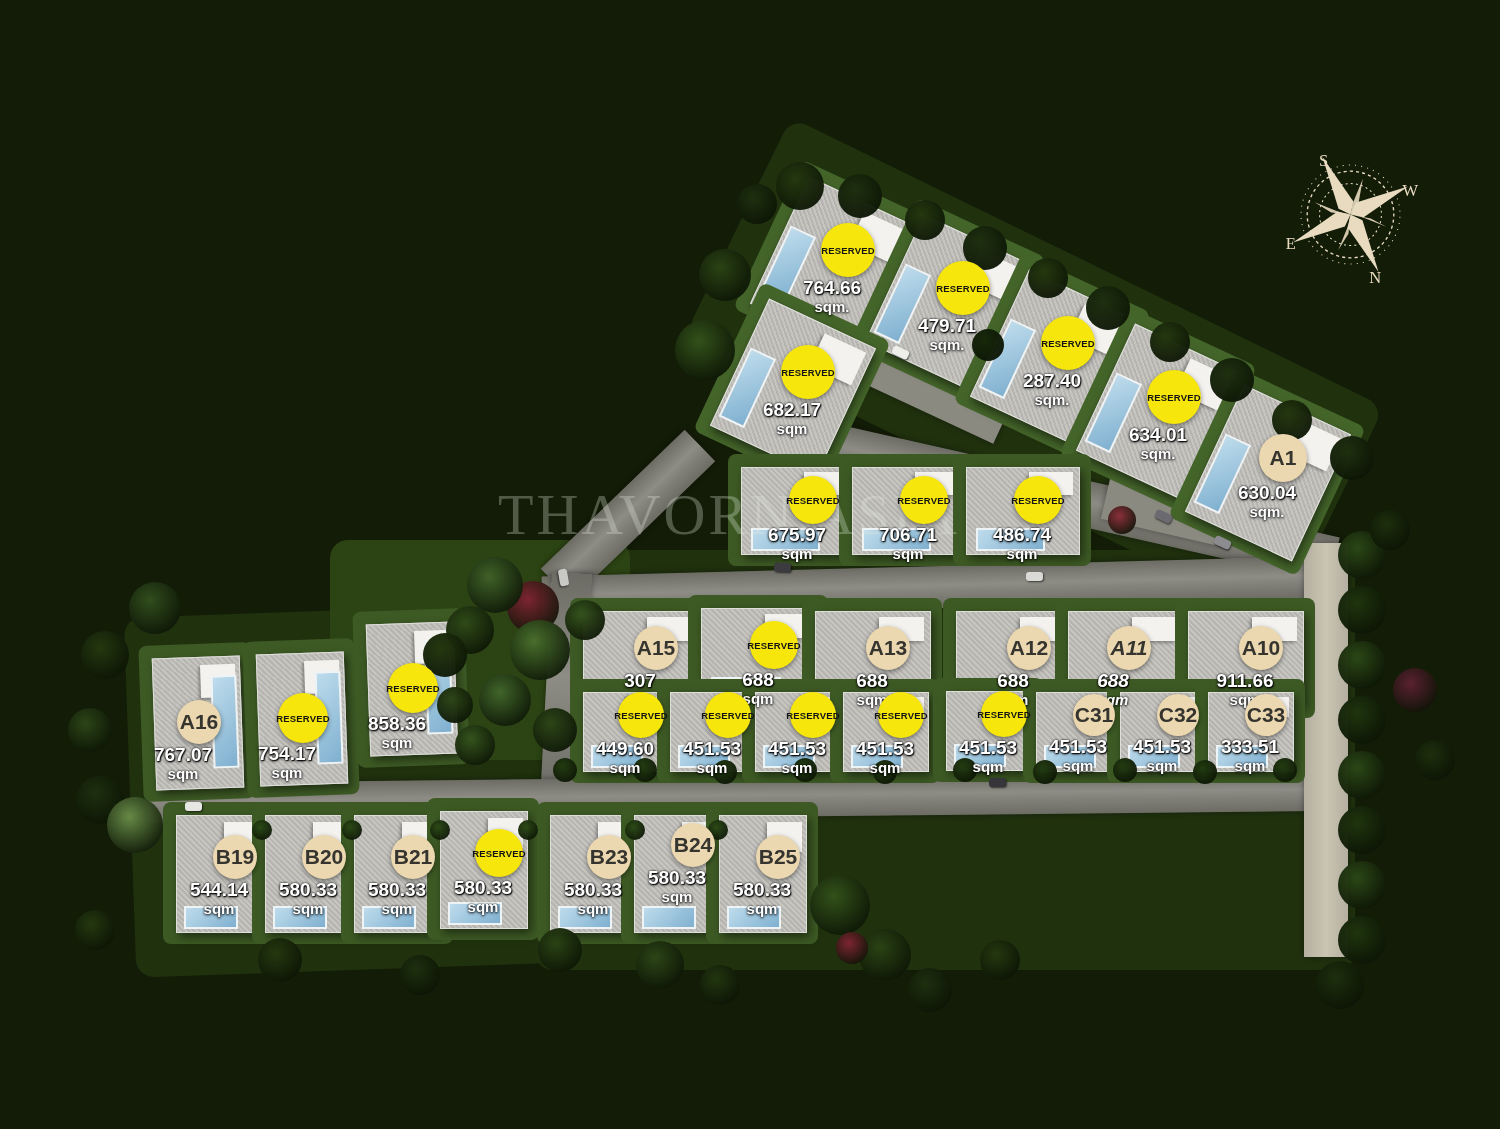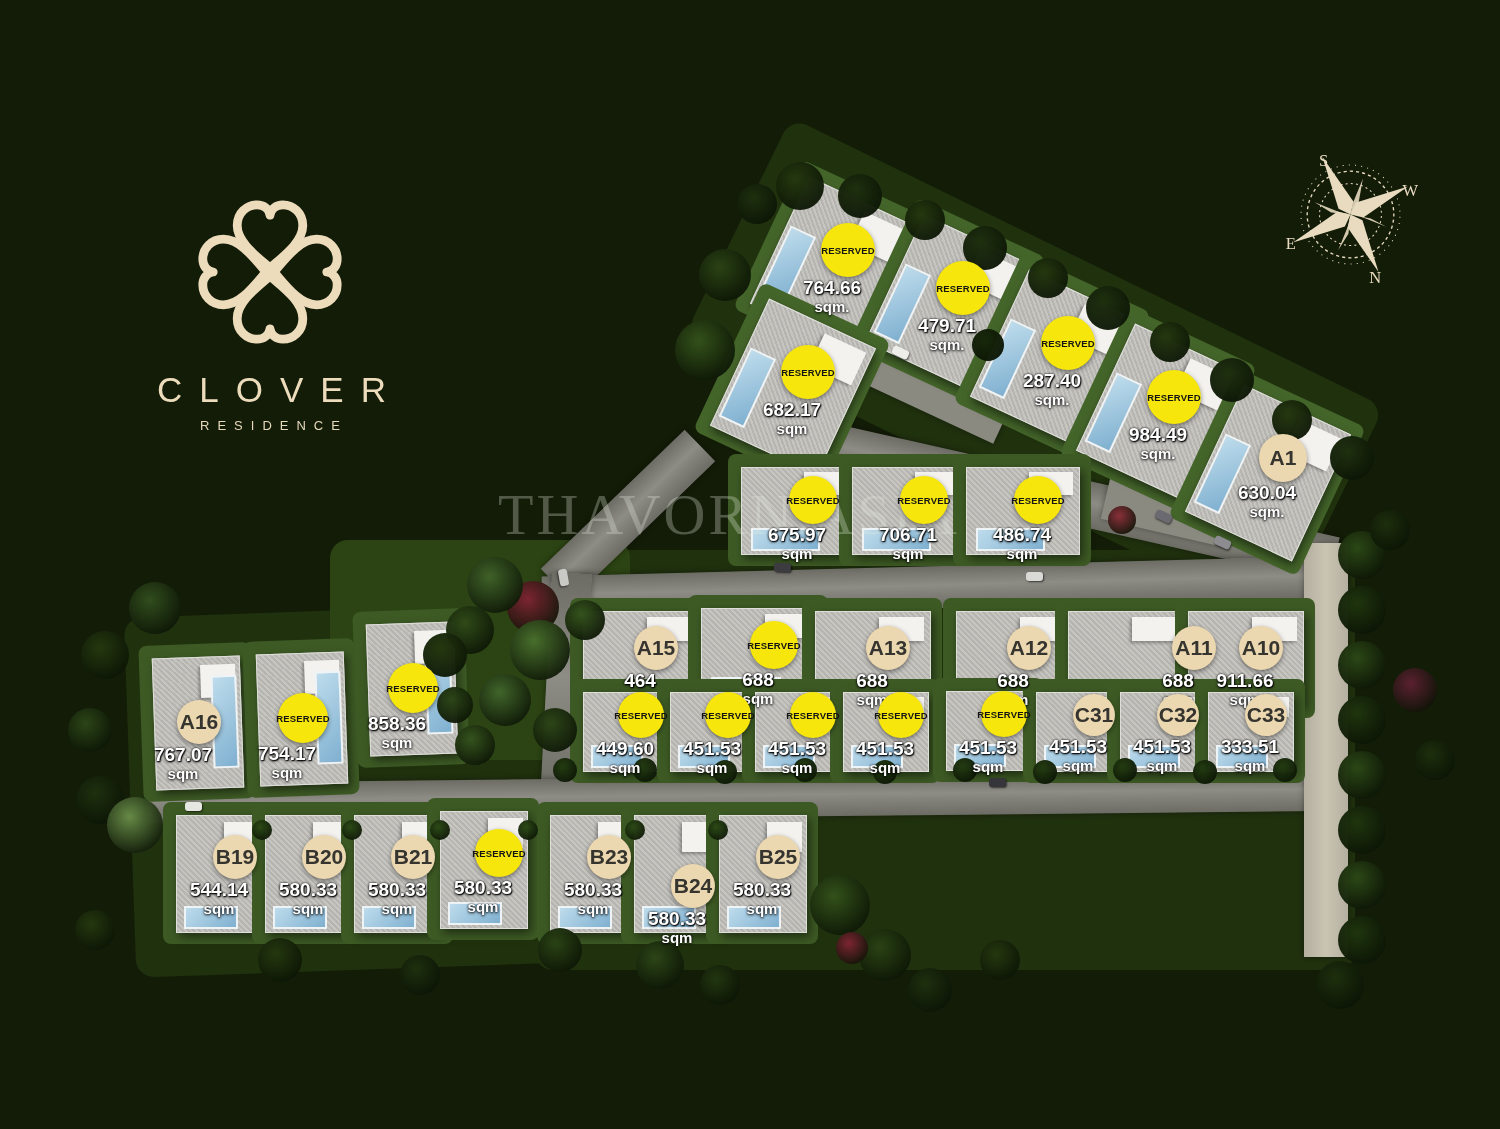--- a/index.html
+++ b/index.html
@@ -302,21 +302,21 @@
         <div class="area-num">682.17</div>
         <div class="area-unit">sqm</div>
       </div>
       <div class="marker" style="left: 1052px; top: 316px;">
         <div class="circle res" style="width: 54px; height: 54px;">RESERVED</div>
         <div class="area-num">287.40</div>
         <div class="area-unit">sqm.</div>
       </div>
       <div class="marker" style="left: 1158px; top: 370px;">
         <div class="circle res" style="width: 54px; height: 54px;">RESERVED</div>
-        <div class="area-num">984.49</div>
+        <div class="area-num">634.01</div>
         <div class="area-unit">sqm.</div>
       </div>
       <div class="marker" style="left: 1267px; top: 434px;">
         <div class="circle uid" style="width: 48px; height: 48px;">A1</div>
         <div class="area-num">630.04</div>
         <div class="area-unit">sqm.</div>
       </div>
       <div class="marker" style="left: 797px; top: 476px;">
         <div class="circle res" style="width: 48px; height: 48px;">RESERVED</div>
         <div class="area-num">675.97</div>
@@ -327,39 +327,39 @@
         <div class="area-num">706.71</div>
         <div class="area-unit">sqm</div>
       </div>
       <div class="marker" style="left: 1022px; top: 476px;">
         <div class="circle res" style="width: 48px; height: 48px;">RESERVED</div>
         <div class="area-num">486.74</div>
         <div class="area-unit">sqm</div>
       </div>
       <div class="marker" style="left: 640px; top: 626px;">
         <div class="circle uid" style="width: 44px; height: 44px;">A15</div>
-        <div class="area-num">464</div>
+        <div class="area-num">307</div>
         <div class="area-unit">sqm</div>
       </div>
       <div class="marker" style="left: 758px; top: 621px;">
         <div class="circle res" style="width: 48px; height: 48px;">RESERVED</div>
         <div class="area-num">688</div>
         <div class="area-unit">sqm</div>
       </div>
       <div class="marker" style="left: 872px; top: 626px;">
         <div class="circle uid" style="width: 44px; height: 44px;">A13</div>
         <div class="area-num">688</div>
         <div class="area-unit">sqm</div>
       </div>
       <div class="marker" style="left: 1013px; top: 626px;">
         <div class="circle uid" style="width: 44px; height: 44px;">A12</div>
         <div class="area-num">688</div>
         <div class="area-unit">sqm</div>
       </div>
-      <div class="marker" style="left: 1178px; top: 626px;">
+      <div class="marker" style="left: 1113px; top: 626px; font-style: italic;">
         <div class="circle uid" style="width: 44px; height: 44px;">A11</div>
         <div class="area-num">688</div>
         <div class="area-unit">sqm</div>
       </div>
       <div class="marker" style="left: 1245px; top: 626px;">
         <div class="circle uid" style="width: 44px; height: 44px;">A10</div>
         <div class="area-num">911.66</div>
         <div class="area-unit">sqm</div>
       </div>
       <div class="marker" style="left: 625px; top: 692px;">
@@ -435,44 +435,32 @@
       <div class="marker" style="left: 483px; top: 829px;">
         <div class="circle res" style="width: 48px; height: 48px;">RESERVED</div>
         <div class="area-num">580.33</div>
         <div class="area-unit">sqm</div>
       </div>
       <div class="marker" style="left: 593px; top: 835px;">
         <div class="circle uid" style="width: 44px; height: 44px;">B23</div>
         <div class="area-num">580.33</div>
         <div class="area-unit">sqm</div>
       </div>
-      <div class="marker" style="left: 677px; top: 864px;">
+      <div class="marker" style="left: 677px; top: 823px;">
         <div class="circle uid" style="width: 44px; height: 44px;">B24</div>
         <div class="area-num">580.33</div>
         <div class="area-unit">sqm</div>
       </div>
       <div class="marker" style="left: 762px; top: 835px;">
         <div class="circle uid" style="width: 44px; height: 44px;">B25</div>
         <div class="area-num">580.33</div>
         <div class="area-unit">sqm</div>
       </div>
     </div>
 
-  <div class="logo">
-    <svg width="160" height="160" viewBox="0 0 200 200">
-      <g fill="none" stroke="#ecdcbc" stroke-width="11" stroke-linejoin="round" stroke-linecap="round">
-        <path id="petal" d="M100,95 C84,81 59,63 59,42 C59,26 71,16 84,16 C92,16 99,21 100,29 C101,21 108,16 116,16 C129,16 141,26 141,42 C141,63 116,81 100,95 Z"></path>
-        <use href="#petal" transform="rotate(90 100 100)"></use>
-        <use href="#petal" transform="rotate(180 100 100)"></use>
-        <use href="#petal" transform="rotate(270 100 100)"></use>
-      </g>
-    </svg>
-    <div class="brand-name">CLOVER</div>
-    <div class="brand-sub">RESIDENCE</div>
-  </div>
 
   <div class="compass">
     <svg width="165" height="165" viewBox="0 0 160 160">
       <g transform="rotate(-26 80 80)" fill="#e8dbc0" stroke="none">
         <circle cx="80" cy="80" r="42" fill="none" stroke="#e8dbc0" stroke-width="1.3" stroke-dasharray="3 3"></circle>
         <circle cx="80" cy="80" r="30" fill="none" stroke="#e8dbc0" stroke-width="1" stroke-dasharray="2 3"></circle>
         <circle cx="80" cy="80" r="48" fill="none" stroke="#e8dbc0" stroke-width="1" stroke-dasharray="1 5"></circle>
         <polygon points="80,18 88,70 80,80 72,70"></polygon>
         <polygon points="142,80 90,88 80,80 90,72"></polygon>
         <polygon points="80,142 72,90 80,80 88,90"></polygon>

